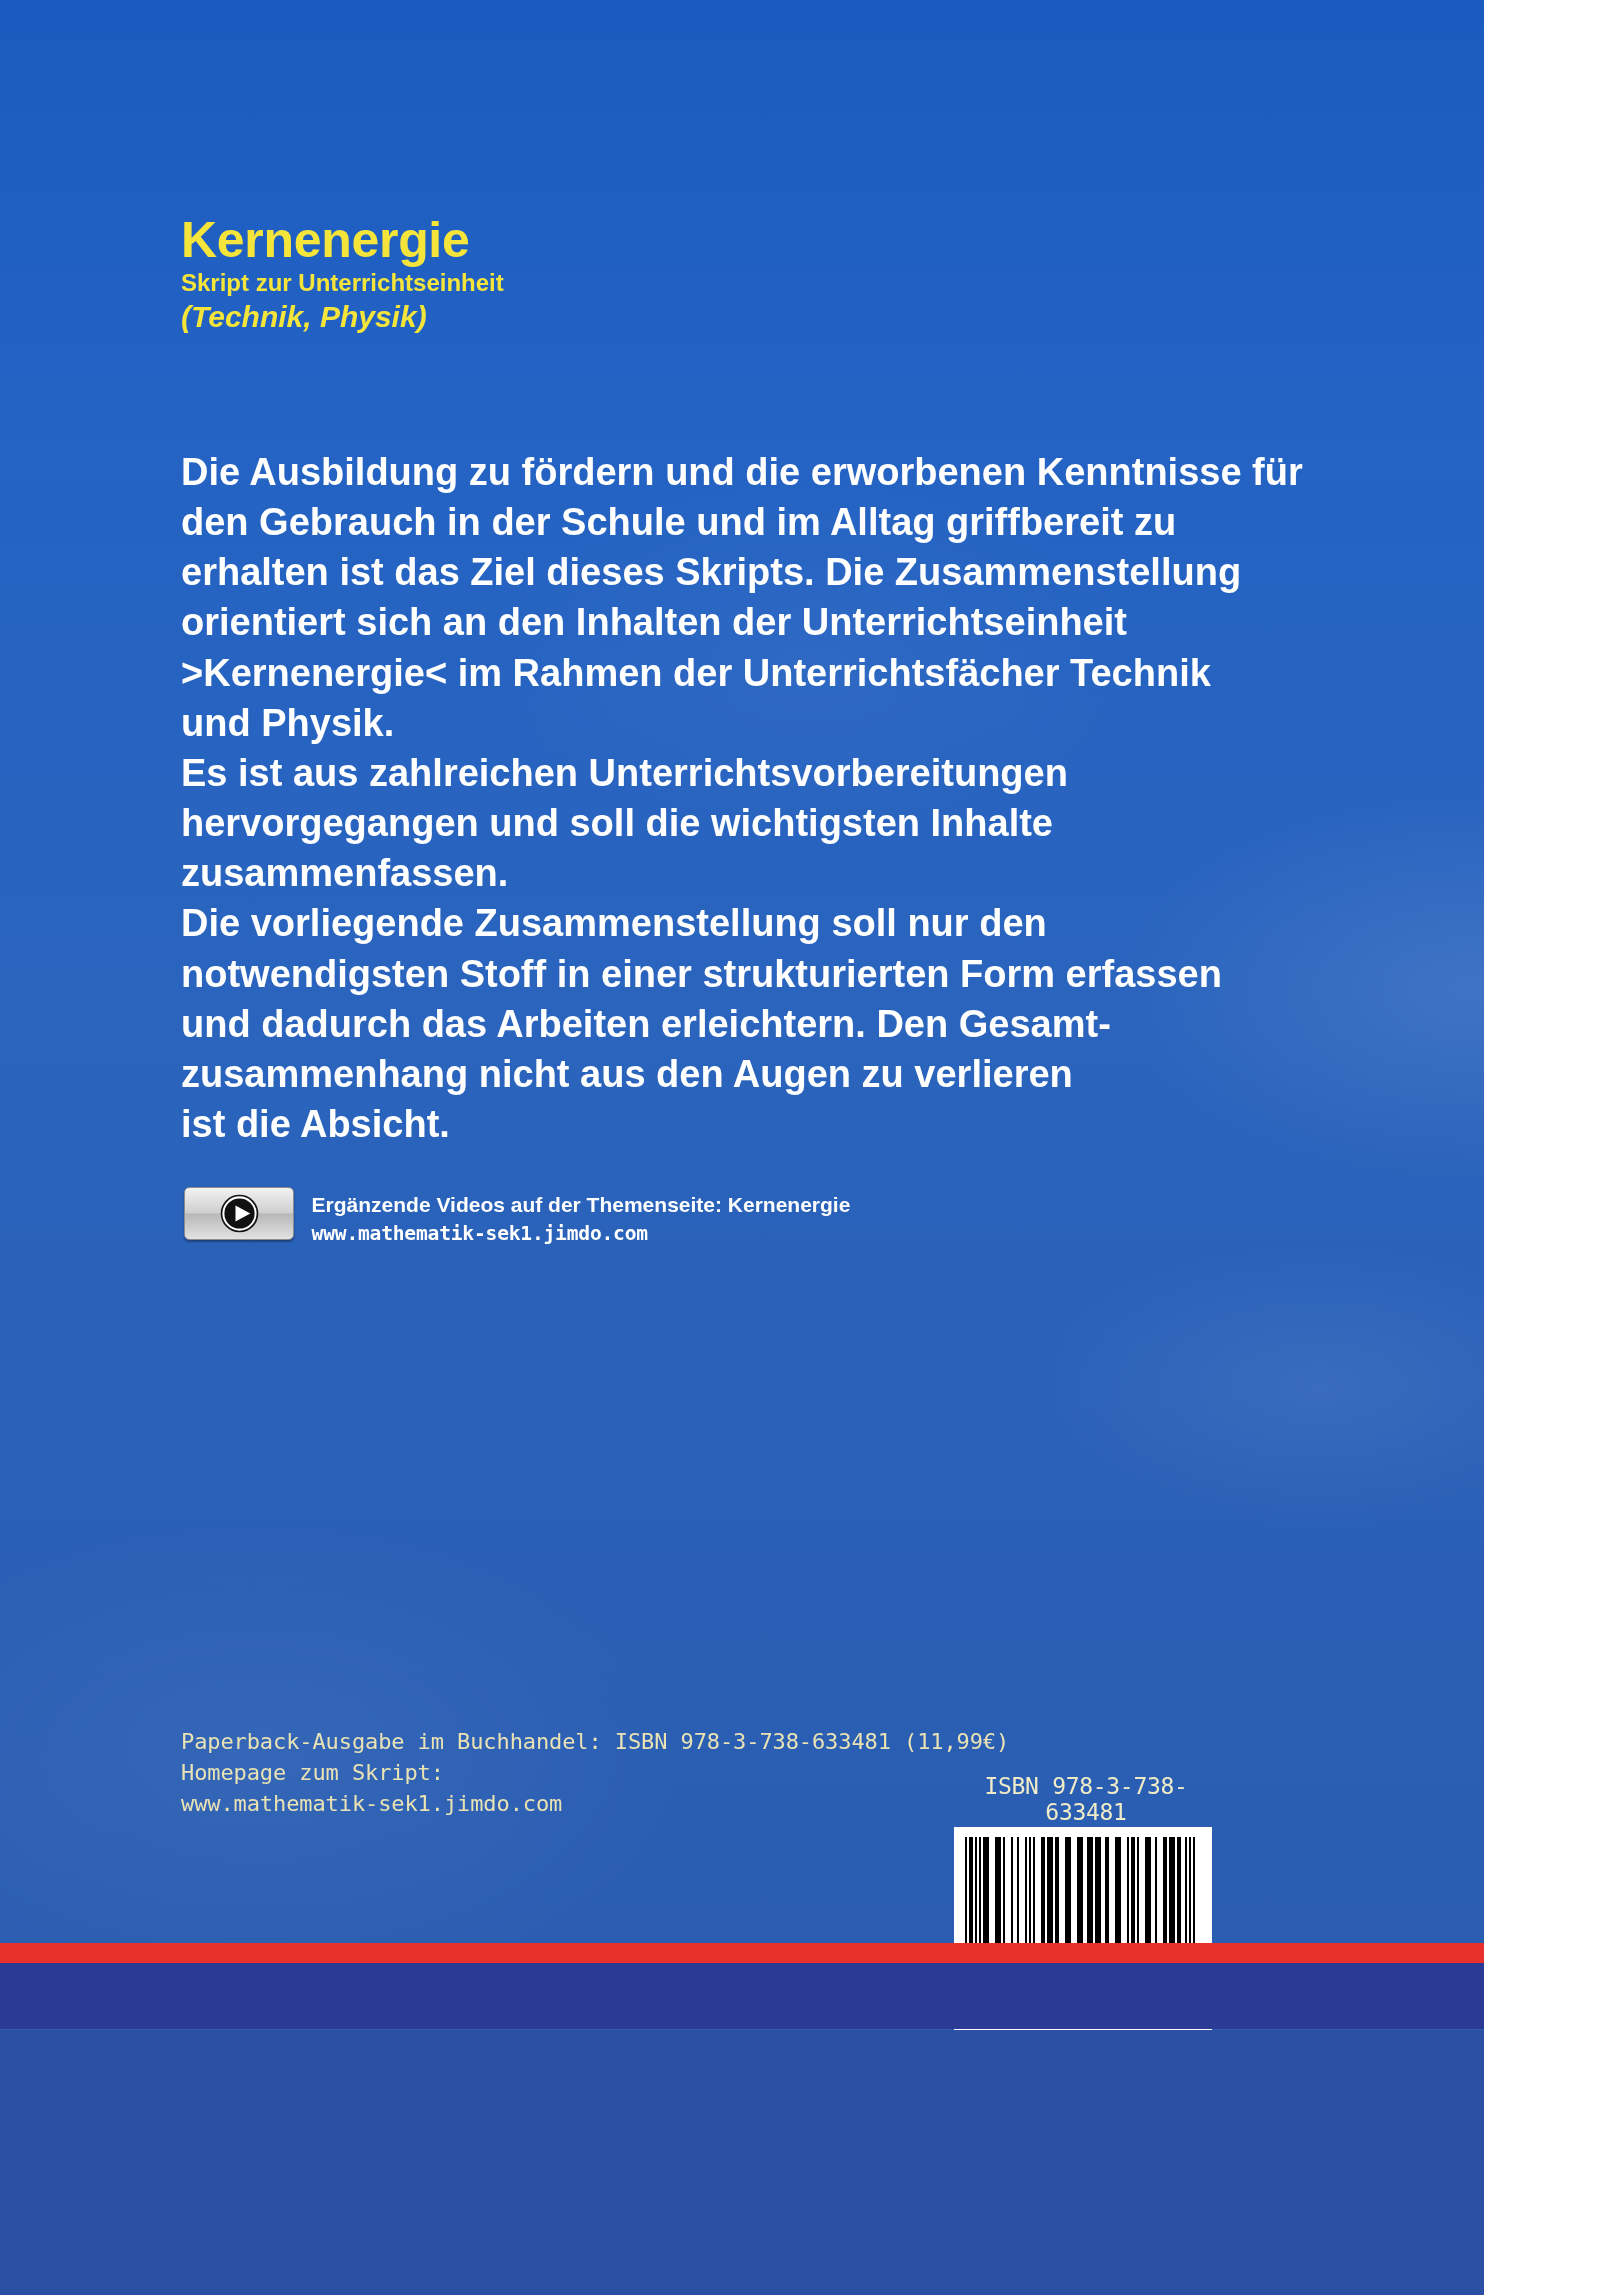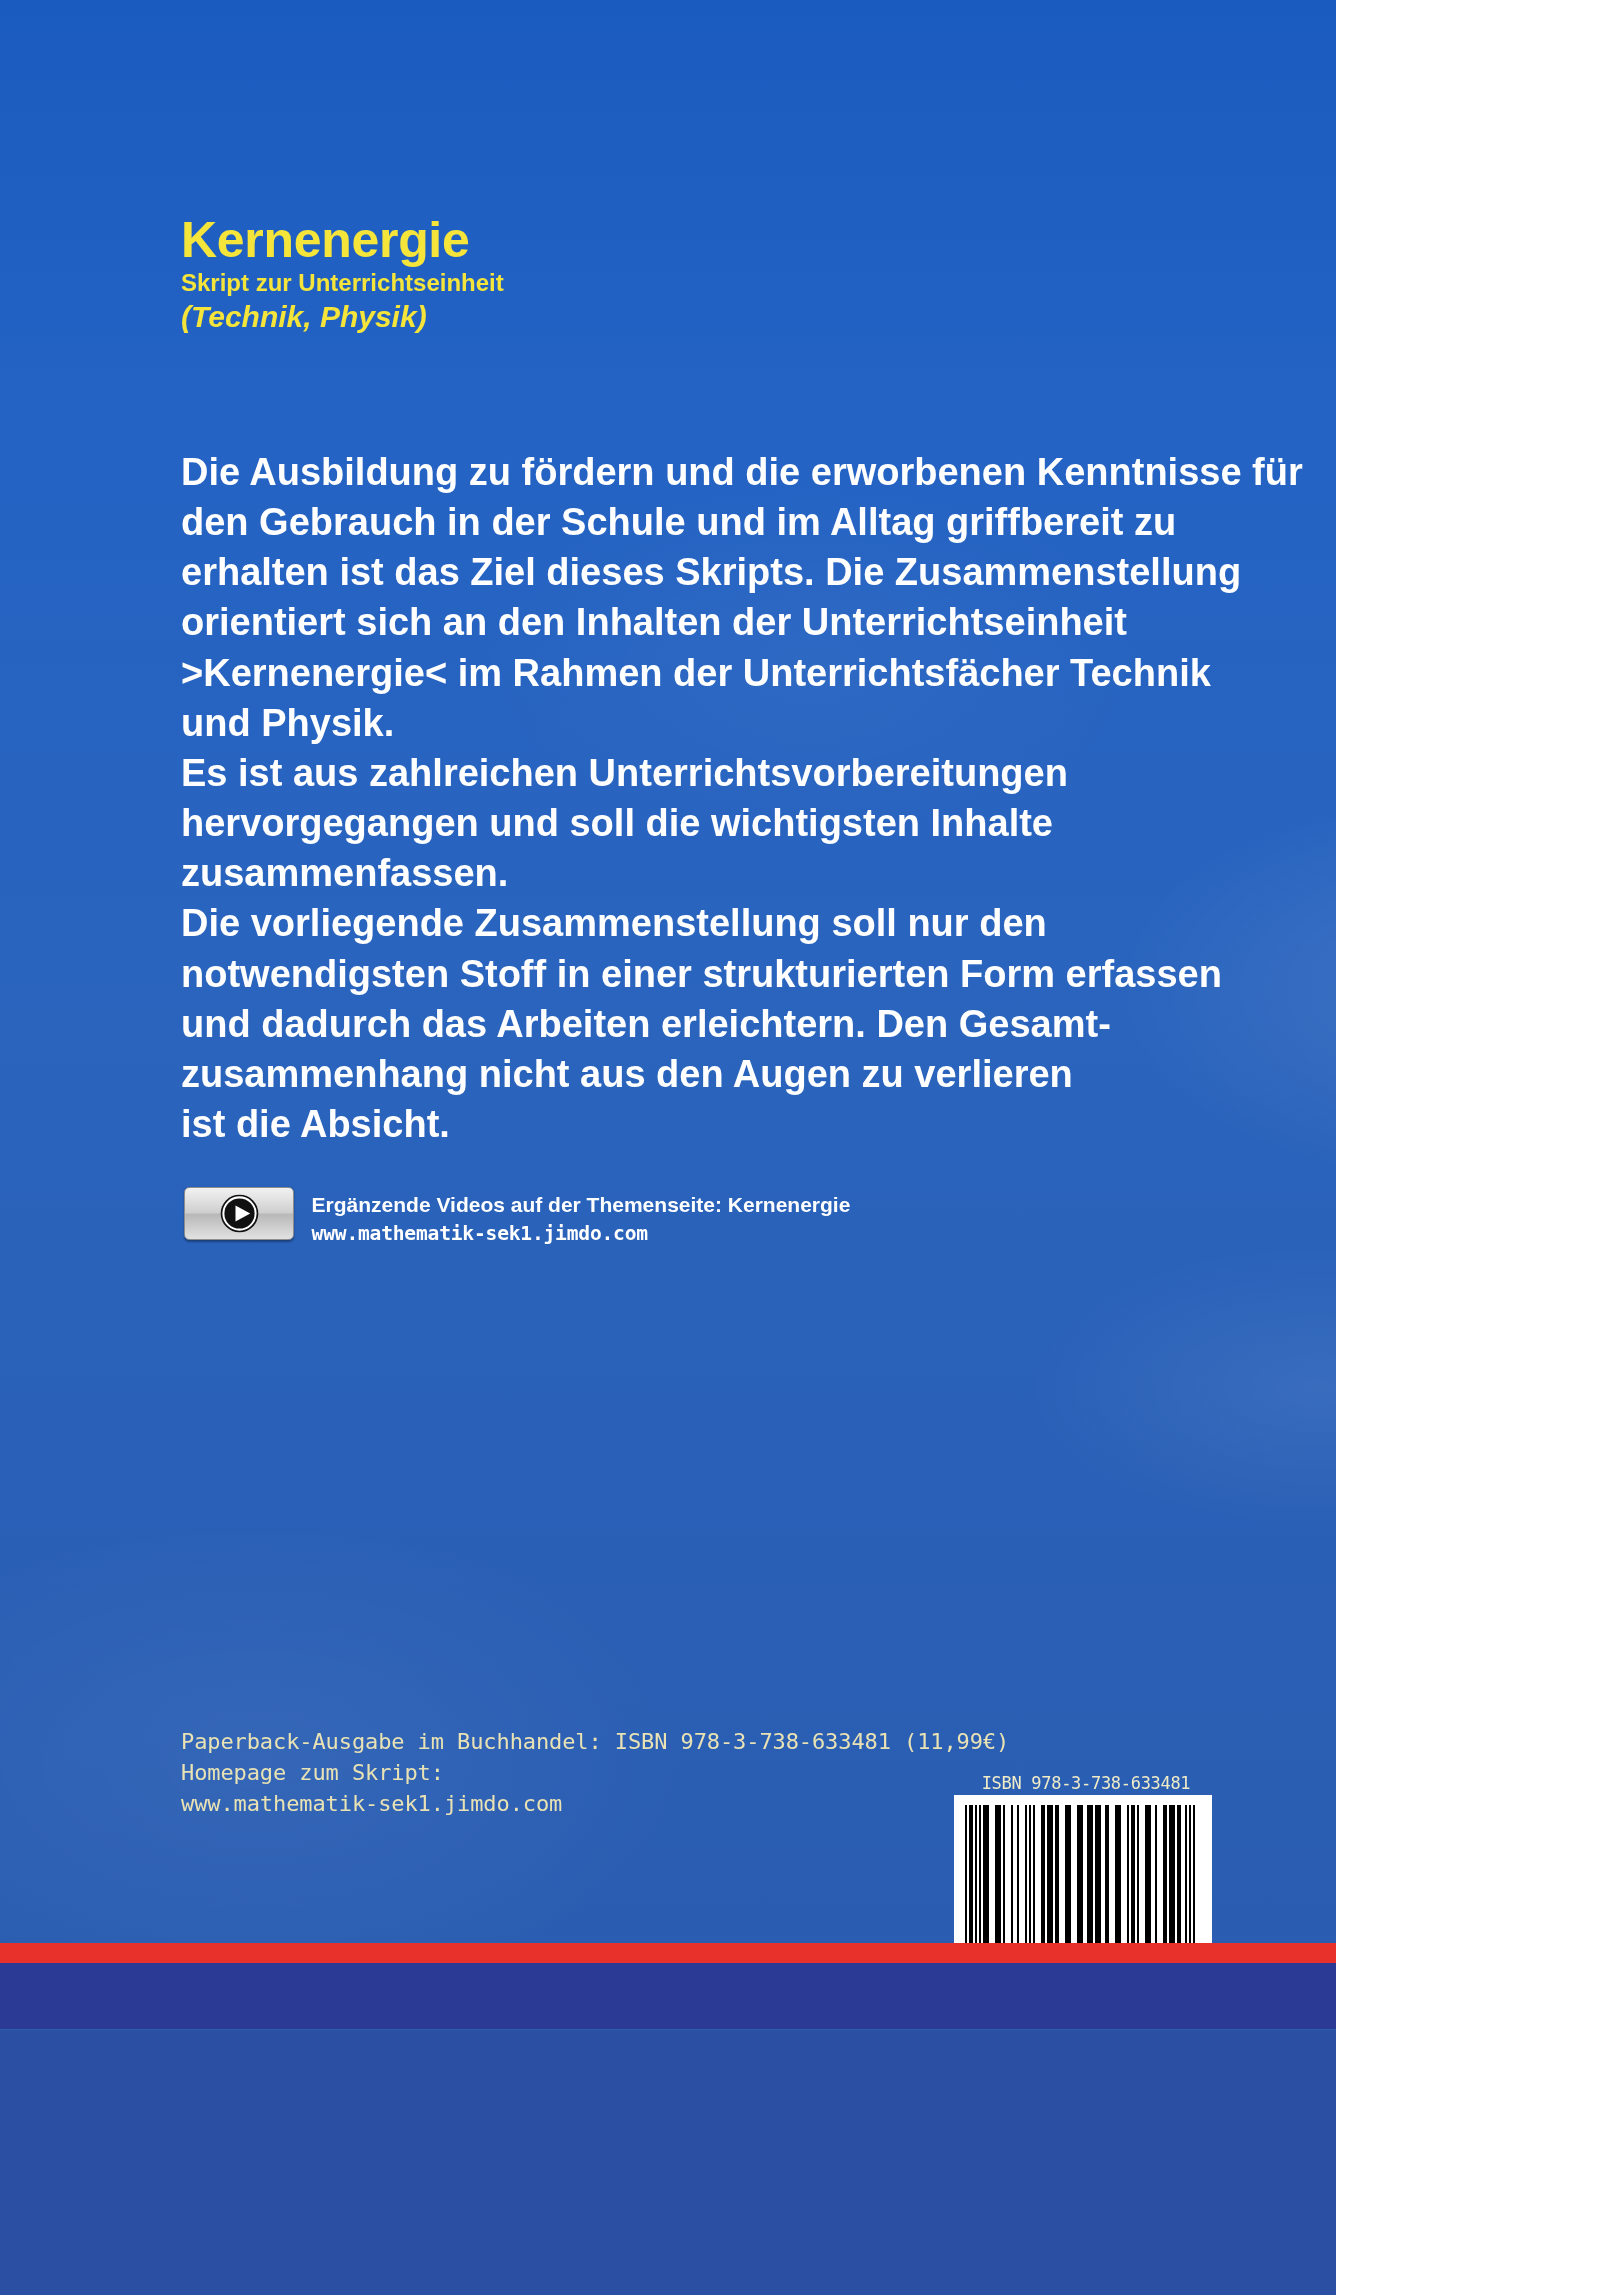--- a/index.html
+++ b/index.html
@@ -12,21 +12,21 @@
     height: 2295px;
     font-family: "Liberation Sans", sans-serif;
     overflow: hidden;
   }
 
   
   .cover {
     position: absolute;
     left: 0;
     top: 0;
-    width: 1336px;
+    width: 1484px;
     height: 2295px;
     background: linear-gradient(180deg, #1a5bbf 0%, #2463c4 18%, #2a64bd 45%, #2a5fb5 70%, #2b5cae 100%);
     overflow: hidden;
   }
   
   .sky-mottle {
     position: absolute;
     inset: 0;
     background:
       radial-gradient(ellipse 514px 284px at 1475px 988px, rgba(255,255,255,0.10), rgba(255,255,255,0) 70%),
@@ -134,21 +134,21 @@
   
   .barcode-area {
     position: absolute;
     left: 954px;
     top: 1773px;
     width: 264px;
   }
   .isbn-caption {
     color: #f0ecc8;
     font-family: "DejaVu Sans Mono", monospace;
-    font-size: 17px;
+    font-size: 23px;
     letter-spacing: -0.3px;
     text-align: center;
     margin-bottom: 2px;
   }
   .barcode-box {
     width: 258px;
     height: 203px;
     background: #ffffff;
     padding: 9.5px 10.8px 5.4px 10.8px;
     box-sizing: border-box;

